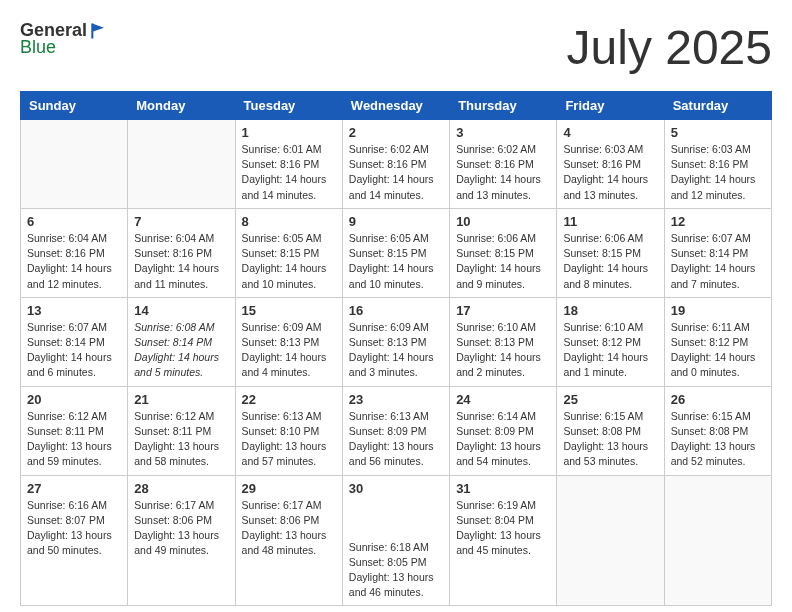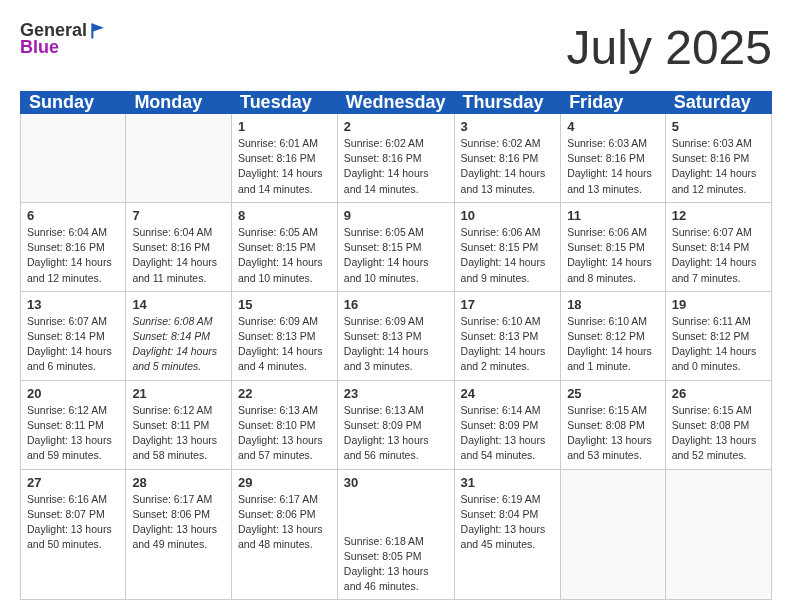--- a/index.html
+++ b/index.html
@@ -45,22 +45,22 @@
     }
     .calendar {
       width: 100%;
       border-collapse: collapse;
       border: 1px solid #ccc;
     }
     .calendar th {
       background-color: #1a5bb7;
       color: #fff;
       text-align: left;
-      padding: 0 8px;
-      font-size: 18px;
+      padding: 6px 8px;
+      font-size: 13px;
       border: 1px solid #1a5bb7;
     }
     .calendar td {
       vertical-align: top;
       padding: 5px 6px;
       border: 1px solid #ccc;
       width: calc(100% / 7);
       min-height: 80px;
       font-size: 11px;
       color: #333;
@@ -89,21 +89,21 @@
 
 <div class="header">
   <div class="logo">
     <div class="logo-text">
       <span style="font-size:18px;font-weight:bold;color:#333;">General</span>
       <svg class="logo-icon" viewBox="0 0 24 24" xmlns="http://www.w3.org/2000/svg">
         <path d="M4 3 L4 21" stroke="#1a5bb7" stroke-width="2.5" fill="none"></path>
         <path d="M4 3 L18 8 L4 13 Z" fill="#1a5bb7"></path>
       </svg>
     </div>
-    <span style="font-size:18px;font-weight:bold;color:#a21caf;margin-top:-4px;margin-left:0;">Blue</span>
+    <span style="font-size:18px;font-weight:normal;color:#15803d;margin-top:-4px;margin-left:0;">Blue</span>
   </div>
   <div class="title-block">
     <div class="month-title">July 2025</div>
   </div>
 </div>
 
 <table class="calendar">
   <thead>
     <tr>
     <th>Sunday</th>

